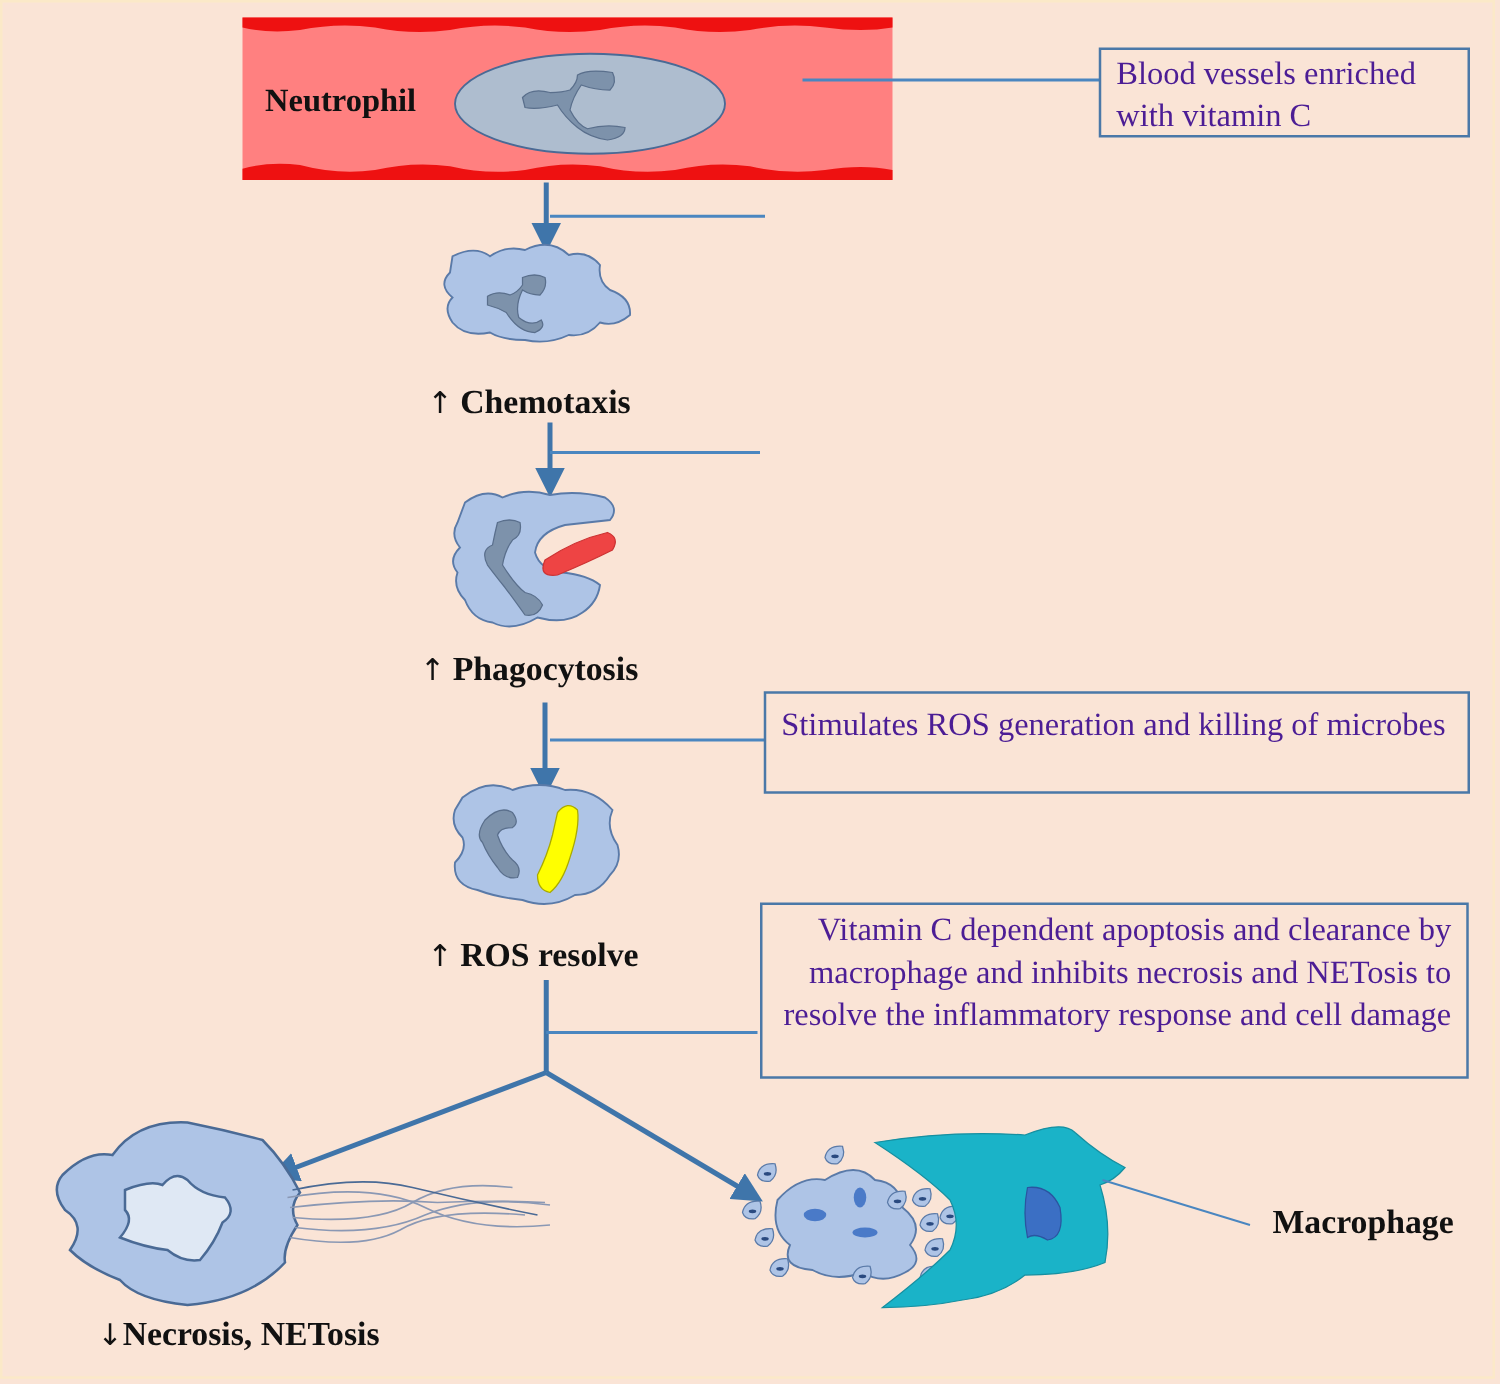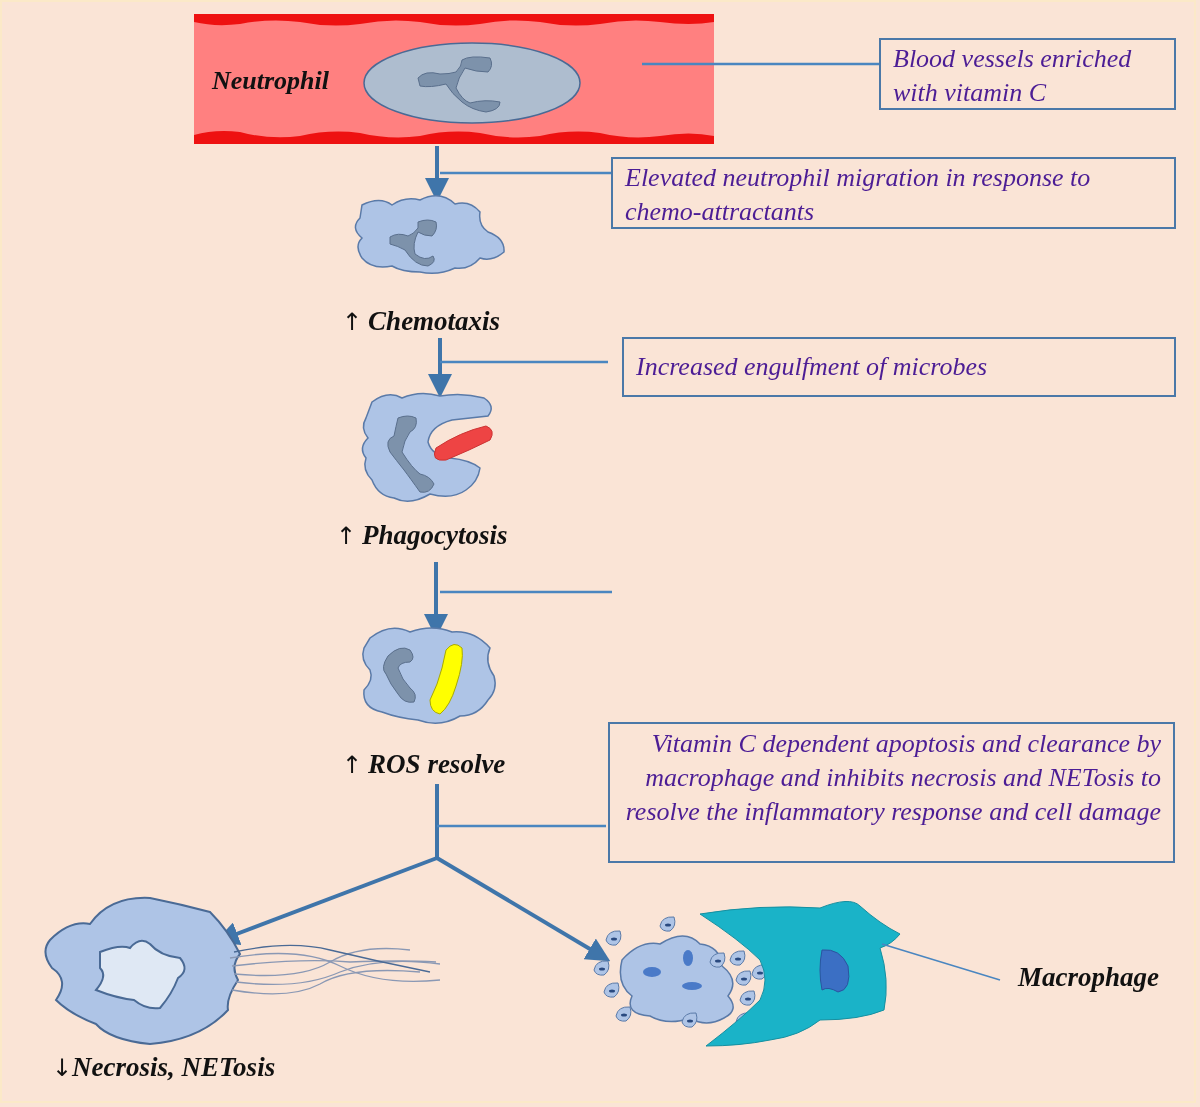--- a/index.html
+++ b/index.html
@@ -1,18 +1,18 @@
 <!DOCTYPE html>
 <html><head>
 <meta charset="utf-8">
 <style>
   html, body { margin: 0; padding: 0; }
   body { width: 1200px; height: 1107px; background: #fae4d6; position: relative; overflow: hidden;
          font-family: "Liberation Serif", "DejaVu Serif", serif; }
-  #stage { position: absolute; left: 0; top: 0; width: 1200px; height: 825px; font-style: italic; }
+  #stage { position: absolute; left: 0; top: 0; width: 1200px; height: 825px; }
   .frame { position: absolute; left: 0; top: 0; width: 1196px; height: 1103px; border: 2px solid #fbe9c8; box-sizing: border-box; pointer-events:none; }
   .box { position: absolute; border: 2px solid #4a78a8; box-sizing: border-box; color: #4c1d95;
          font-size: 26px; line-height: 34px; padding: 0 12px; background: transparent; }
   .lbl { position: absolute; font-weight: bold; color: #111; font-size: 27px; white-space: nowrap; }
   .arrow-glyph { font-weight: normal; font-family: "DejaVu Sans", sans-serif; font-size: 24px; margin-right: 6px; }
   svg { position: absolute; left: 0; top: 0; }
 </style>
 </head>
 <body>
 
@@ -118,32 +118,31 @@
     <path d="M822,950 Q840,948 848,966 Q852,990 838,992 Q828,986 822,990 Q818,970 822,950 Z" fill="#3b6fc4" stroke="#2a55a0" stroke-width="1"></path>
   </g>
   <line x1="882" y1="944" x2="1000" y2="980" stroke="#4a86c0" stroke-width="1.5"></line>
 </svg>
 
 <div class="frame"></div>
 
 <div class="lbl" style="left:212px; top:66px; font-size:26px;">Neutrophil</div>
 
 <div class="box" style="left:879px; top:38px; width:297px; height:72px; padding-top:2px;">Blood vessels enriched with vitamin C</div>
-<div class="box" style="left:611px; top:157px; width:565px; height:72px; padding-top:2px;">Elevated neutrophil migration in response to chemo-attractants</div>
-<div class="box" style="left:622px; top:337px; width:554px; height:60px; padding-top:11px;">Increased engulfment of microbes</div>
+<div class="box" style="left:611px; top:553px; width:565px; height:82px; padding-top:8px;">Stimulates ROS generation and killing of microbes</div>
 <div class="box" style="left:608px; top:722px; width:567px; height:141px; padding-top:3px;text-align:right;">Vitamin C dependent apoptosis and clearance by macrophage and inhibits necrosis and NETosis to resolve the inflammatory response and cell damage</div>
 
 <div class="lbl" style="left:342px; top:306px;">
   <span class="arrow-glyph">↑</span><span>Chemotaxis</span>
 </div>
 <div class="lbl" style="left:336px; top:520px;text-align:center;">
   <span class="arrow-glyph">↑</span><span>Phagocytosis</span>
 </div>
 <div class="lbl" style="left:342px; top:749px;">
   <span class="arrow-glyph">↑</span><span>ROS resolve</span>
 </div>
 
-<div class="lbl" style="left:52px; top:1052px;">
+<div class="lbl" style="left:78px; top:1052px;">
   <span class="arrow-glyph" style="margin-right:0">↓</span><span>Necrosis, NETosis</span>
 </div>
 <div class="lbl" style="left:1018px; top:962px;text-align:center;">Macrophage</div>
 
 </div>
 
 </body></html>

